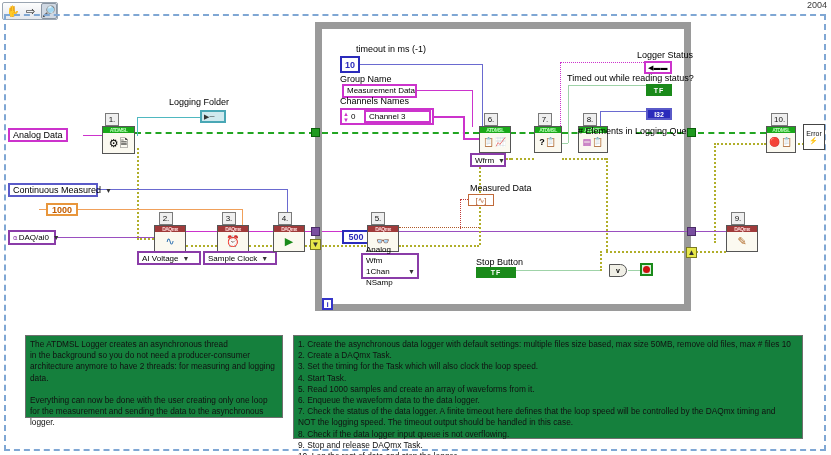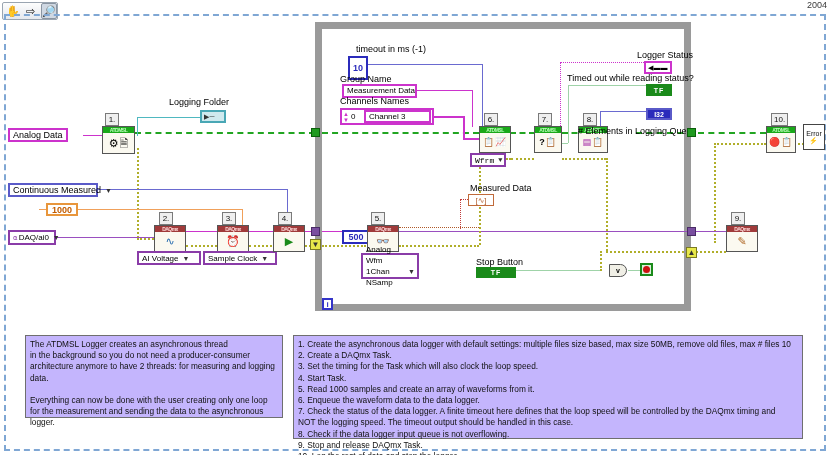--- a/index.html
+++ b/index.html
@@ -195,21 +195,21 @@
   .badge {
     border:1px solid #7a7a7a; background:#efefef;
     font-size:8px; line-height:10px; padding:0 2px;
     box-sizing:border-box; height:13px;
     display:flex; align-items:center; justify-content:center;
     color:#111; min-width:14px;
   }
 
   
   .note {
-    border:1px solid #6f6f6f; background:#c4b5fd;
+    border:1px solid #6f6f6f; background:#15803d;
     box-sizing:border-box; padding:3px 4px;
     font-size:8.3px; line-height:11.2px; color:#111;
     white-space:pre-wrap;
   }
 </style>
 </head>
 <body>
 
 <div class="canvas">
 
@@ -378,21 +378,21 @@
         <span class="glyph" style="color:#2b4fb0;">👓</span>
       </div>
   </div>
   <div class="abs ring" style="left:361px; top:253px; width:58px; height:26px; line-height:11px;">
     <span style="font-size:8px; white-space:pre-line;">Analog Wfm
 1Chan NSamp</span>
     <span class="arr" style="align-self:flex-end;">▼</span>
   </div>
 
   <div class="abs label" style="left:340px; top:44px;padding-left:16px;">timeout in ms (-1)</div>
-  <div class="abs numconst" style="left:348px; top:56px; width:20px; height:24px;">10</div>
+  <div class="abs numconst" style="left:340px; top:56px; width:20px; height:17px;">10</div>
 
   <div class="abs label" style="left:340px; top:74px;">Group Name</div>
   <div class="abs term t-pink" style="left:342px; top:84px; width:75px;">
     <span style="font-size:8px;">Measurement Data</span>
   </div>
 
   <div class="abs label" style="left:340px; top:96px;">Channels Names</div>
   <div class="abs" style="left:340px; top:108px; width:94px; height:17px; border:2px solid #cc33cc; box-sizing:border-box; background:#fff; display:flex; align-items:center;">
     <span style="font-size:6px;color:#cc33cc;padding:0 1px;">▲<br>▼</span>
     <span style="font-size:8px;padding-left:1px;width:13px;">0</span>
@@ -400,21 +400,21 @@
   </div>
 
   <div class="abs badge" style="left:484px; top:113px;">6.</div>
   <div class="vinode" style="left:479px; top:126px; width:32px; height:27px;">
     <div class="hdr">ATDMSL</div>
     <div class="body">
       <span class="glyph" style="font-size:9px;">📋</span>
       <span class="glyph" style="font-size:9px;">📈</span>
     </div>
   </div>
-  <div class="abs ring" style="left:470px; top:153px; width:36px; height:14px;font-family:Liberation Mono, monospace;">
+  <div class="abs ring" style="left:470px; top:153px; width:36px; height:14px;">
     <span style="font-size:8px;">Wfrm</span>
     <span class="arr">▼</span>
   </div>
 
   <div class="abs label" style="left:470px; top:183px;">Measured Data</div>
   <div class="abs ind-wfm" style="left:468px; top:194px; width:26px;">
     <span>[∿]</span>
   </div>
 
   <div class="abs badge" style="left:538px; top:113px;">7.</div>

